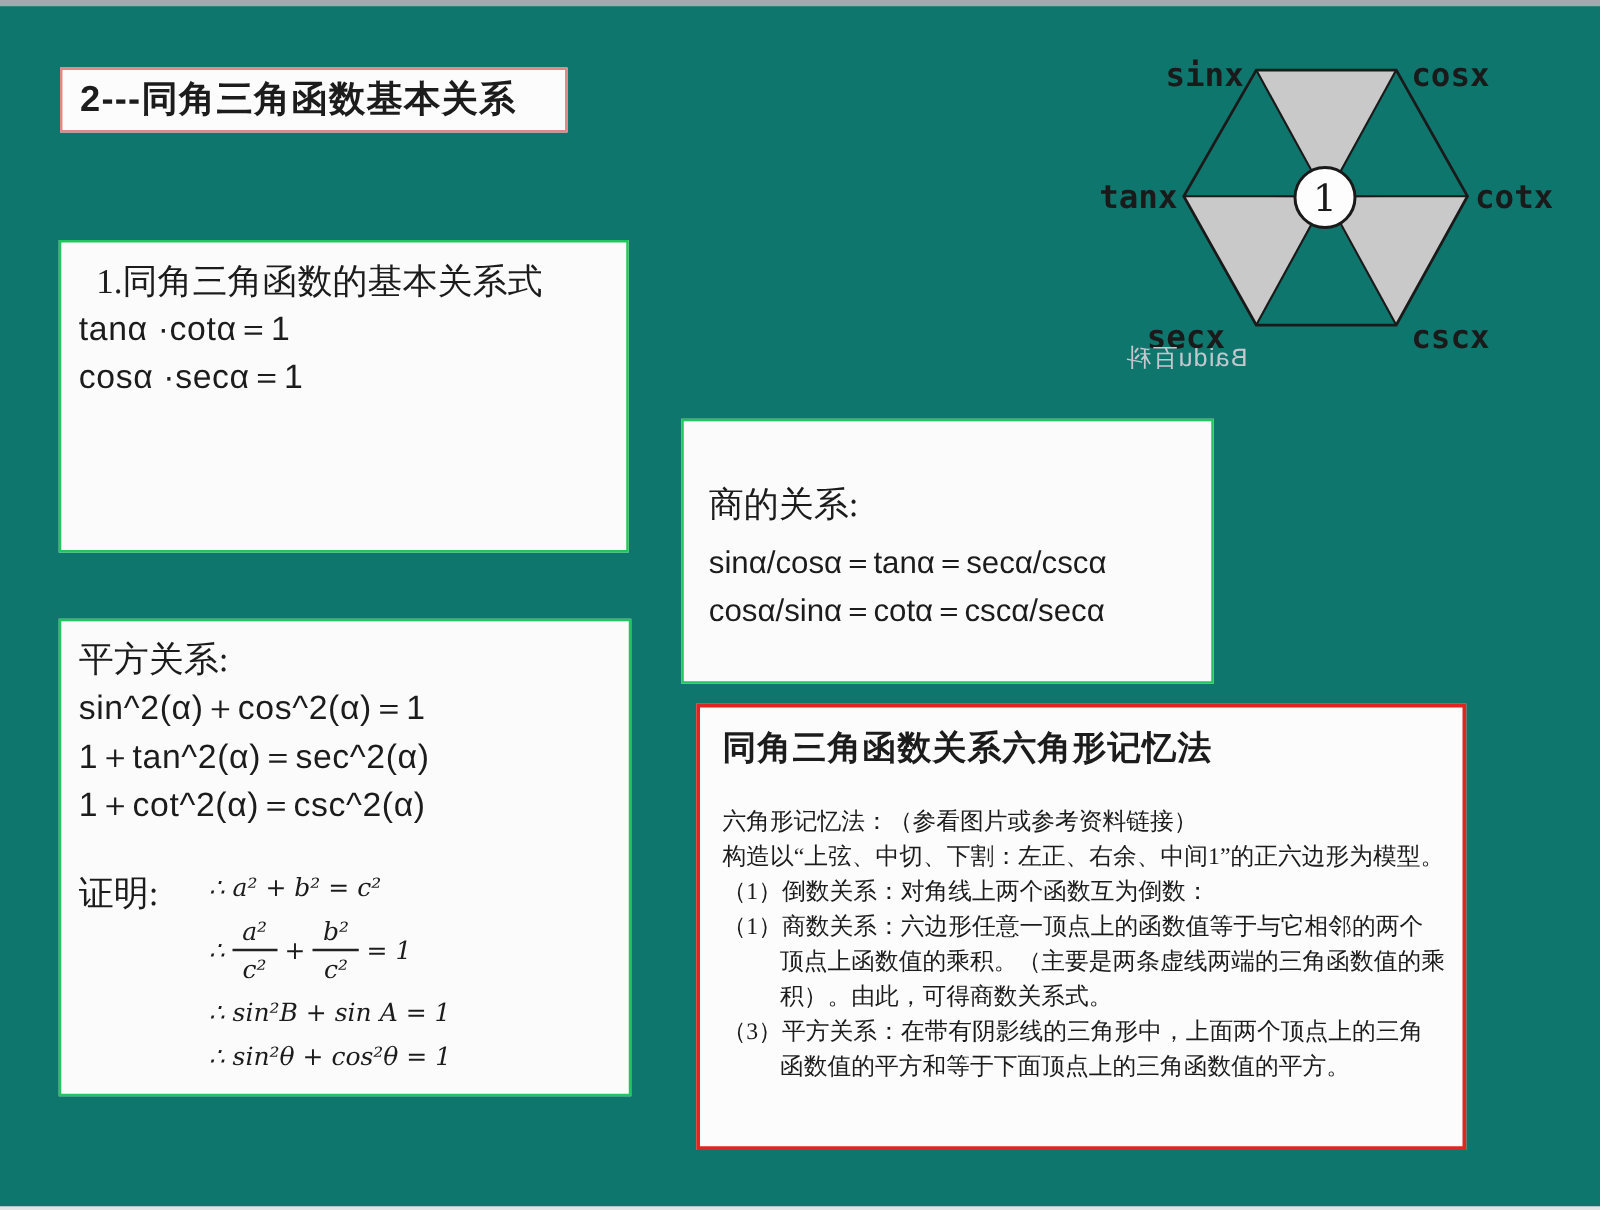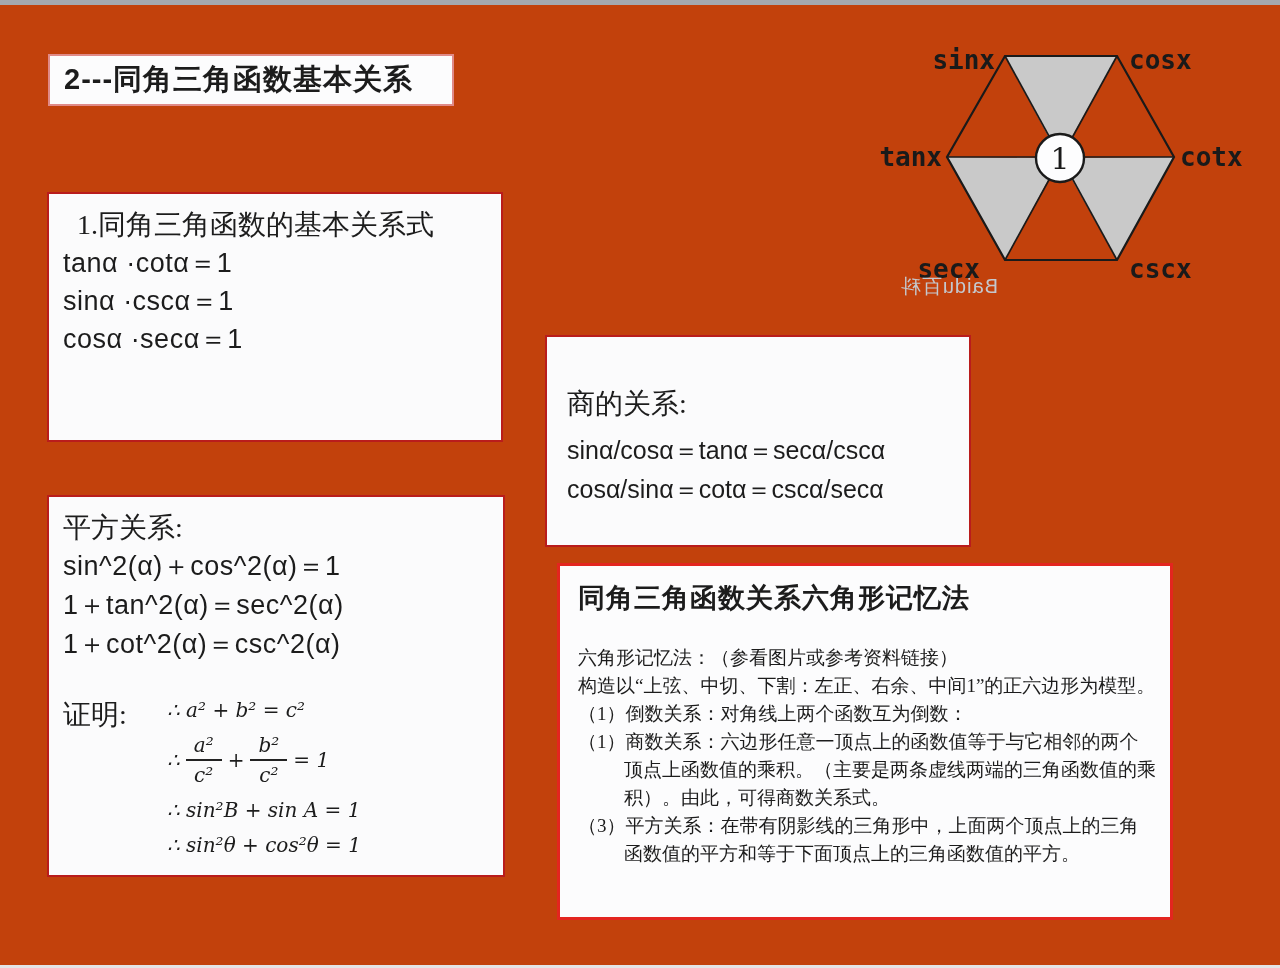--- a/index.html
+++ b/index.html
@@ -1,36 +1,36 @@
 <!DOCTYPE html>
 <html><head>
 <meta charset="utf-8">
 <style>
   html,body { margin:0; padding:0; }
   body { background:#ffffff; }
   .page {
     position:relative; width:1280px; height:968px;
-    background:#c2410c; overflow:hidden;
+    background:#0f766e; overflow:hidden;
     font-family:"Liberation Sans","DejaVu Sans",sans-serif;
     color:#1c1c1c;
   }
   .top-strip { position:absolute; top:0; left:0; width:1280px; height:5px; background:#a4a8af; }
   .bottom-strip { position:absolute; bottom:0; left:0; width:1280px; height:3px; background:#e4e4e7; }
 
   .serif { font-family:"Liberation Serif","DejaVu Serif",serif; }
 
   .title-box {
     position:absolute; left:48px; top:54px; width:406px; height:52px;
     border:2px solid #e08a88; background:#fcfcfd; box-sizing:border-box;
     display:flex; align-items:center; padding-left:14px;
     font-weight:bold; font-size:29px; letter-spacing:1px;
   }
 
   .bluebox {
-    position:absolute; border:2px solid #b91c1c; background:#fbfbfc;
+    position:absolute; border:2px solid #22c55e; background:#fbfbfc;
     box-sizing:border-box;
   }
   .box1 { left:47px; top:192px; width:456px; height:250px; padding:12px 8px 0 14px; }
   .box1 .heading { font-size:28px; padding-left:14px; }
   .box1 .sub { font-size:28px; margin-top:44px; }
   .formula { font-size:27px; line-height:38px; letter-spacing:0.5px; }
 
   .box2 { left:545px; top:335px; width:426px; height:212px; padding:48px 0 0 20px; }
   .box2 .heading { font-size:28px; margin-bottom:8px; }
   .box2 .formula { font-size:25px; line-height:39px; letter-spacing:0; }
@@ -77,21 +77,20 @@
   <div class="top-strip"></div>
   <div class="bottom-strip"></div>
 
   <div class="title-box">
     <span>2---同角三角函数基本关系</span>
   </div>
 
   <div class="bluebox box1">
     <div class="heading serif">1.同角三角函数的基本关系式</div>
     <div class="formula">tanα ·cotα＝1</div>
-    <div class="formula">sinα ·cscα＝1</div>
     <div class="formula">cosα ·secα＝1</div>
   </div>
 
   <div class="bluebox box2">
     <div class="heading serif">商的关系:</div>
     <div class="formula">sinα/cosα＝tanα＝secα/cscα</div>
     <div class="formula">cosα/sinα＝cotα＝cscα/secα</div>
   </div>
 
   <div class="bluebox box3">

